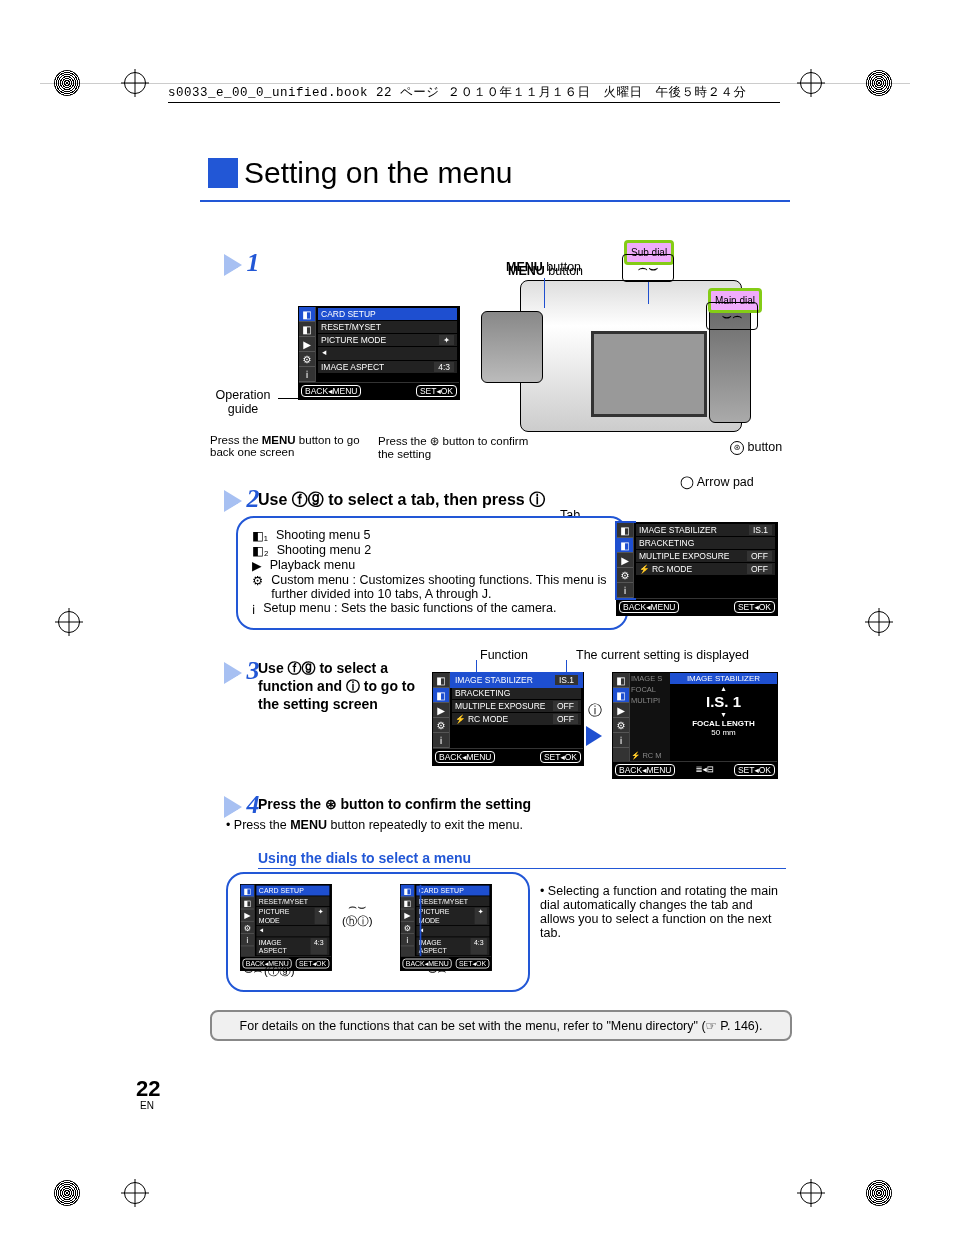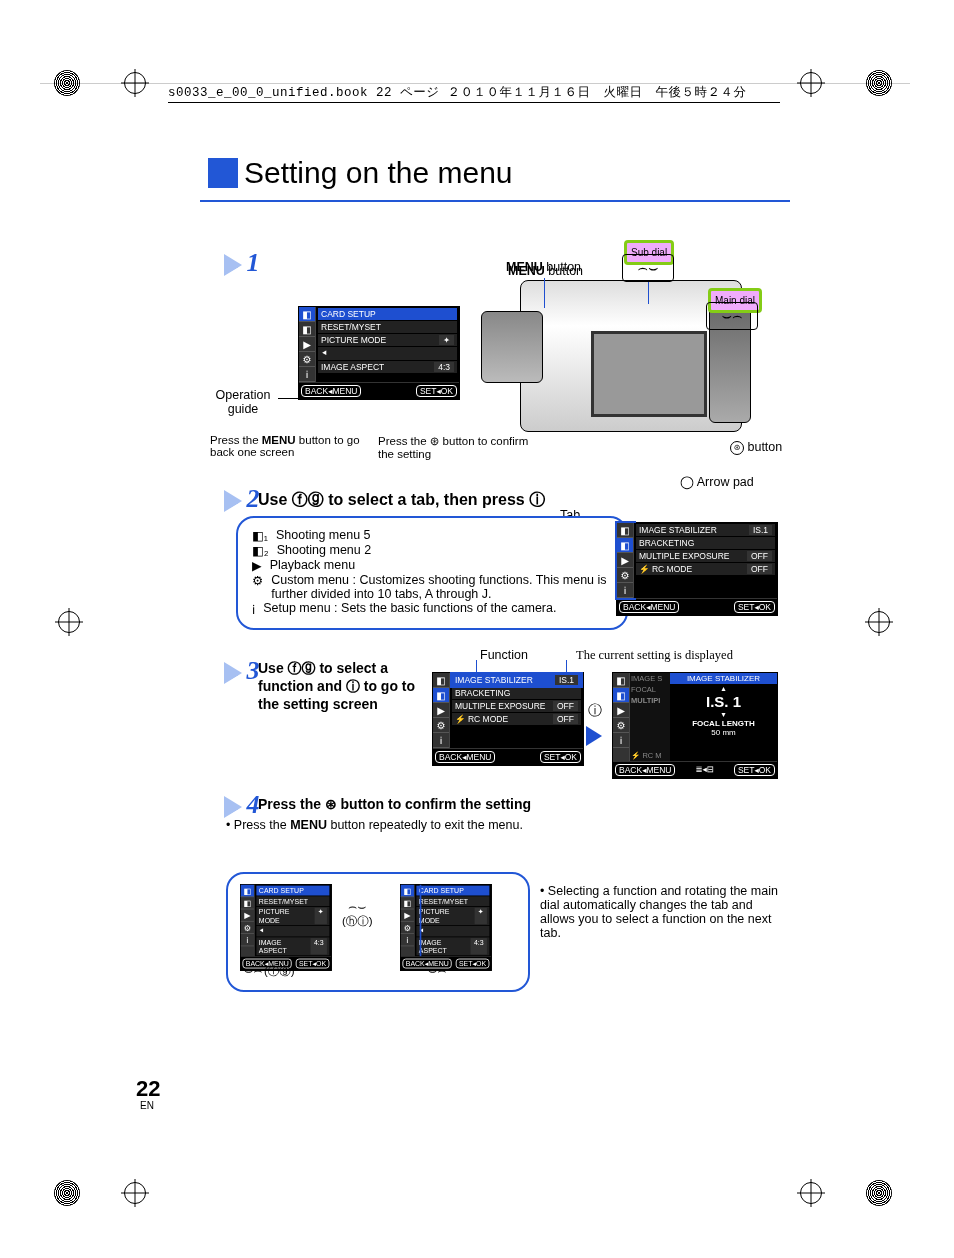--- a/index.html
+++ b/index.html
@@ -284,21 +284,21 @@
   </div>
 
   <div style="position:absolute; left:224px; top:656px;">
     <span class="step-arrow-wrap"><span class="step-arrow-bg"></span><span class="step-arrow"></span></span>
     <span class="step-num">3</span>
   </div>
   <div style="position:absolute; left:258px; top:660px; width:170px; font-size:14px; font-weight:bold;">Use ⓕⓖ to select a function and ⓘ to go to the setting screen</div>
 
   <div class="small" style="position:absolute; left:480px; top:648px;">Function</div>
   <div class="leader leader-v" style="left:476px;top:660px;height:18px;"></div>
-  <div class="small" style="position:absolute; left:576px; top:648px;font-family:Liberation Serif, serif;">The current setting is displayed</div>
+  <div class="small" style="position:absolute; left:576px; top:648px;">The current setting is displayed</div>
   <div class="leader leader-v" style="left:566px;top:660px;height:18px;"></div>
 
   <div class="lcd" style="position:absolute; left:432px; top:672px; width:150px;">
     <div class="lcd-body">
       <div class="side">
           <div class="ico">◧</div>
           <div class="ico active">◧</div>
           <div class="ico">▶</div>
           <div class="ico">⚙</div>
           <div class="ico">ℹ</div>
@@ -335,21 +335,21 @@
       <div class="side">
           <div class="ico">◧</div>
           <div class="ico active">◧</div>
           <div class="ico">▶</div>
           <div class="ico">⚙</div>
           <div class="ico">ℹ</div>
         </div>
       <div style="width:40px;background:#111;font-size:7.5px;color:#888;">
         <div style="padding:1px;">IMAGE S</div>
         <div style="padding:1px;">FOCAL</div>
-        <div style="padding:1px;font-weight:bold;">MULTIPI</div>
+        <div style="padding:1px;">MULTIPI</div>
         <div style="padding:1px;margin-top:44px;">⚡ RC M</div>
       </div>
       <div class="lcd-main" style="text-align:center;">
         <div style="background:#1e4fd0;font-size:8px;padding:1px;">IMAGE  STABILIZER</div>
         <div style="font-size:8px;">▴</div>
         <div style="font-size:15px;font-weight:bold;">I.S. 1</div>
         <div style="font-size:8px;">▾</div>
         <div style="font-size:8px;font-weight:bold;">FOCAL LENGTH</div>
         <div style="font-size:8px;">50 mm</div>
       </div>
@@ -363,20 +363,21 @@
 
   <div style="position:absolute; left:224px; top:790px;">
     <span class="step-arrow-wrap"><span class="step-arrow-bg"></span><span class="step-arrow"></span></span>
     <span class="step-num">4</span>
   </div>
   <div style="position:absolute; left:258px; top:796px; font-size:14px; font-weight:bold;">Press the ⊛ button to confirm the setting</div>
   <div class="small" style="position:absolute; left:226px; top:818px;">
     • <span>Press the </span><span class="bold">MENU</span><span> button repeatedly to exit the menu.</span>
   </div>
 
+  <div class="sub-h" style="position:absolute; left:258px; top:850px; width:528px; padding-bottom:2px;">Using the dials to select a menu</div>
 
   <div class="round-box" style="position:absolute; left:226px; top:872px; width:300px; height:116px;">
 
     <div class="lcd" style="position:absolute;left:12px;top:10px;width:110px;transform:scale(.82);transform-origin:top left;">
       <div class="lcd-body">
         <div class="side">
             <div class="ico active">◧</div>
             <div class="ico">◧</div>
             <div class="ico">▶</div>
             <div class="ico">⚙</div>
@@ -445,16 +446,17 @@
     </div>
     <div style="position:absolute;left:120px;top:24px;font-size:14px;">⌢⌣</div>
     <div class="tiny" style="position:absolute;left:114px;top:40px;">(ⓗⓘ)</div>
     <div style="position:absolute;left:16px;top:88px;font-size:14px;">⌣⌢</div>
     <div class="tiny" style="position:absolute;left:36px;top:90px;">(ⓕⓖ)</div>
     <div style="position:absolute;left:200px;top:88px;font-size:14px;">⌣⌢</div>
   </div>
 
   <div class="small" style="position:absolute; left:540px; top:884px; width:240px;">• <span>Selecting a function and rotating the main dial automatically changes the tab and allows you to select a function on the next tab.</span></div>
 
+  <div class="gray-box" style="position:absolute; left:210px; top:1010px; width:566px;">For details on the functions that can be set with the menu, refer to "Menu directory" (☞ P. 146).</div>
 
   <div class="pg-num">22</div>
   <div class="pg-lang">EN</div>
 </div>
 
 </body></html>

